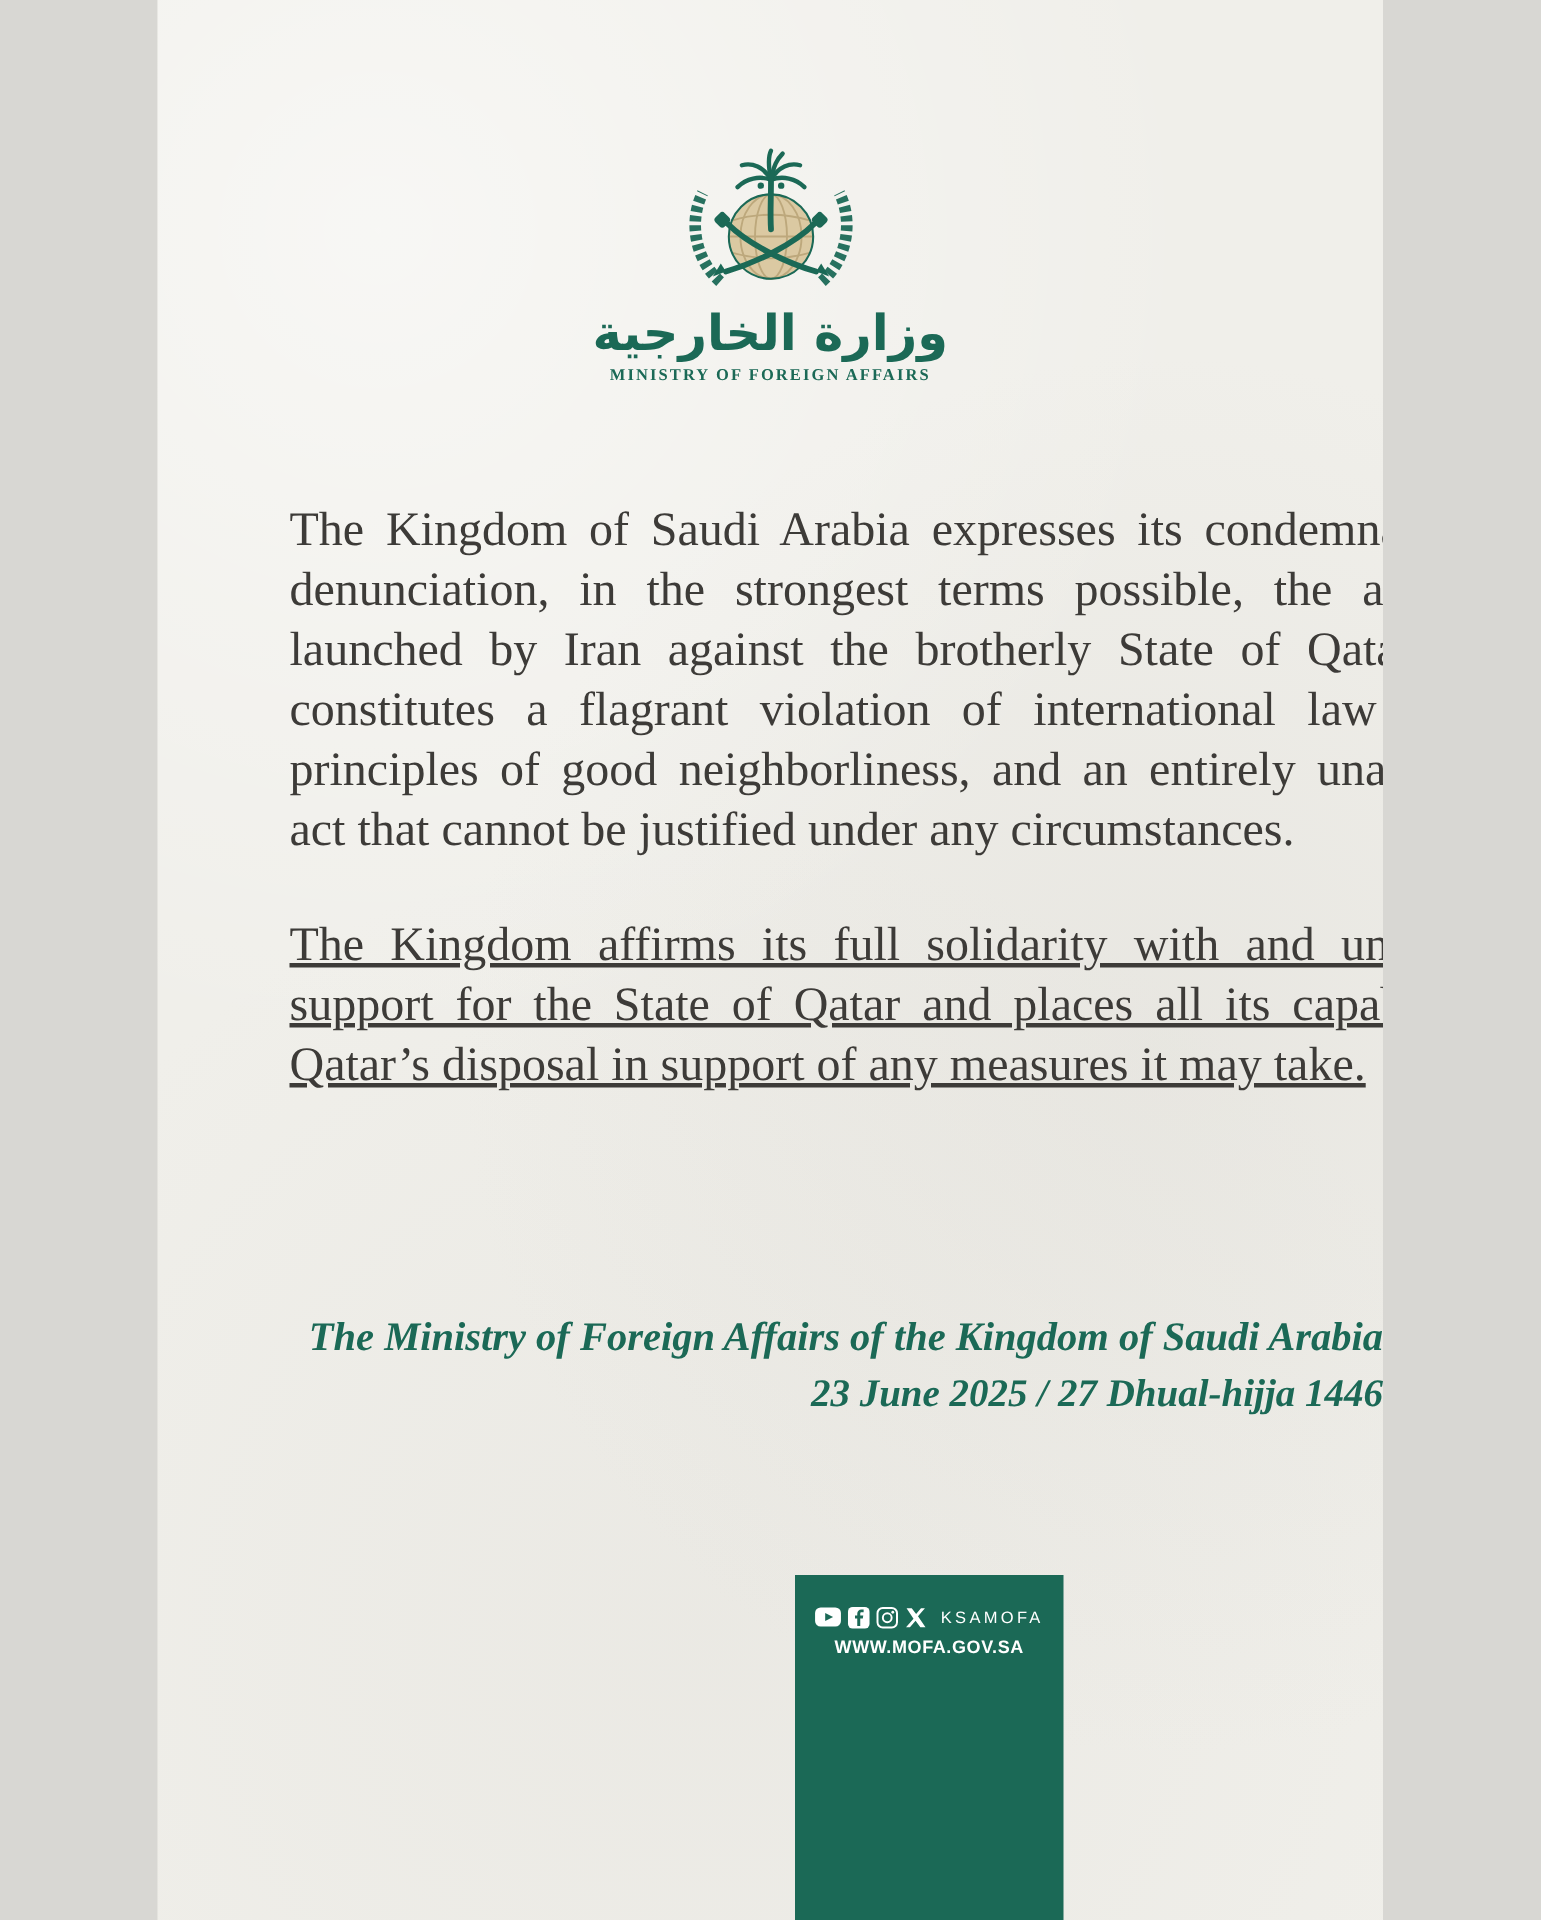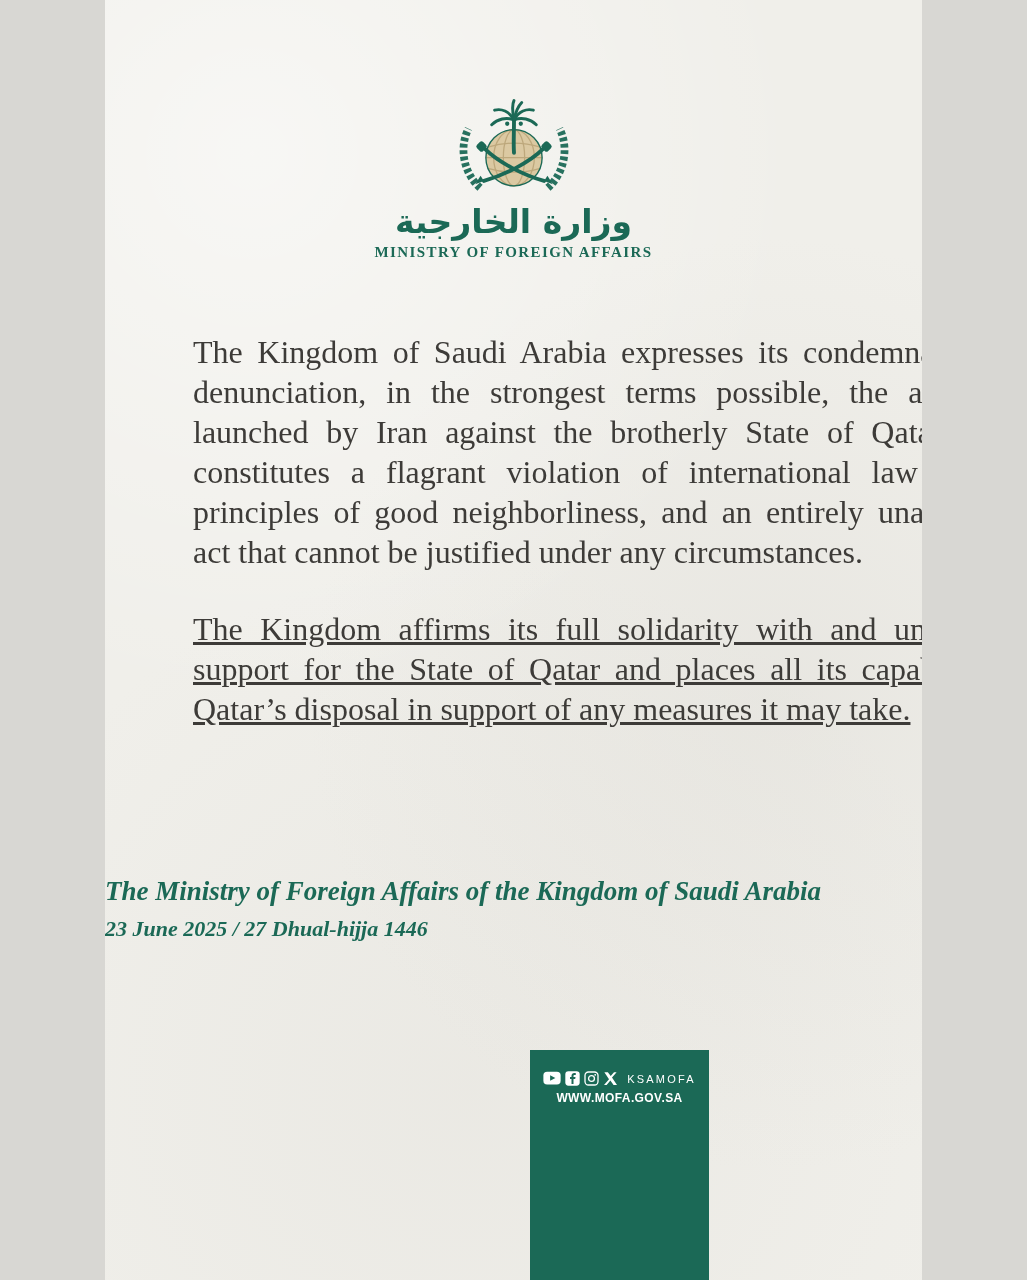--- a/index.html
+++ b/index.html
@@ -33,21 +33,21 @@
     direction: rtl;
     font-size: 33px;
     font-weight: bold;
     color: #1b6956;
     line-height: 1.2;
     letter-spacing: 1px;
   }
   .logo-english {
     margin-top: 2px;
     font-family: "Liberation Serif", serif;
-    font-size: 15px;
+    font-size: 11px;
     font-weight: bold;
     letter-spacing: 1.4px;
     color: #1b6956;
   }
 
   
   .statement {
     position: absolute;
     top: 332px;
     left: 88px;
@@ -60,26 +60,26 @@
     color: #3d3b38;
   }
   .statement p + p { margin-top: 37px; text-decoration: underline; }
 
   
   .signature {
     position: absolute;
     top: 872px;
     left: 0;
     width: 100%;
-    text-align: left;
+    text-align: right;
     color: #1b6956;
     font-style: italic;
   }
   .sig-issuer { font-size: 27px; line-height: 38px; font-weight: bold; }
-  .sig-date   { font-size: 22px; line-height: 38px; font-weight: bold; }
+  .sig-date   { font-size: 26px; line-height: 38px; font-weight: bold; }
 
   
   .footer-box {
     position: absolute;
     left: 425px;
     top: 1050px;
     width: 179px;
     height: 230px;
     background: #1b6956;
     padding-top: 19px;

